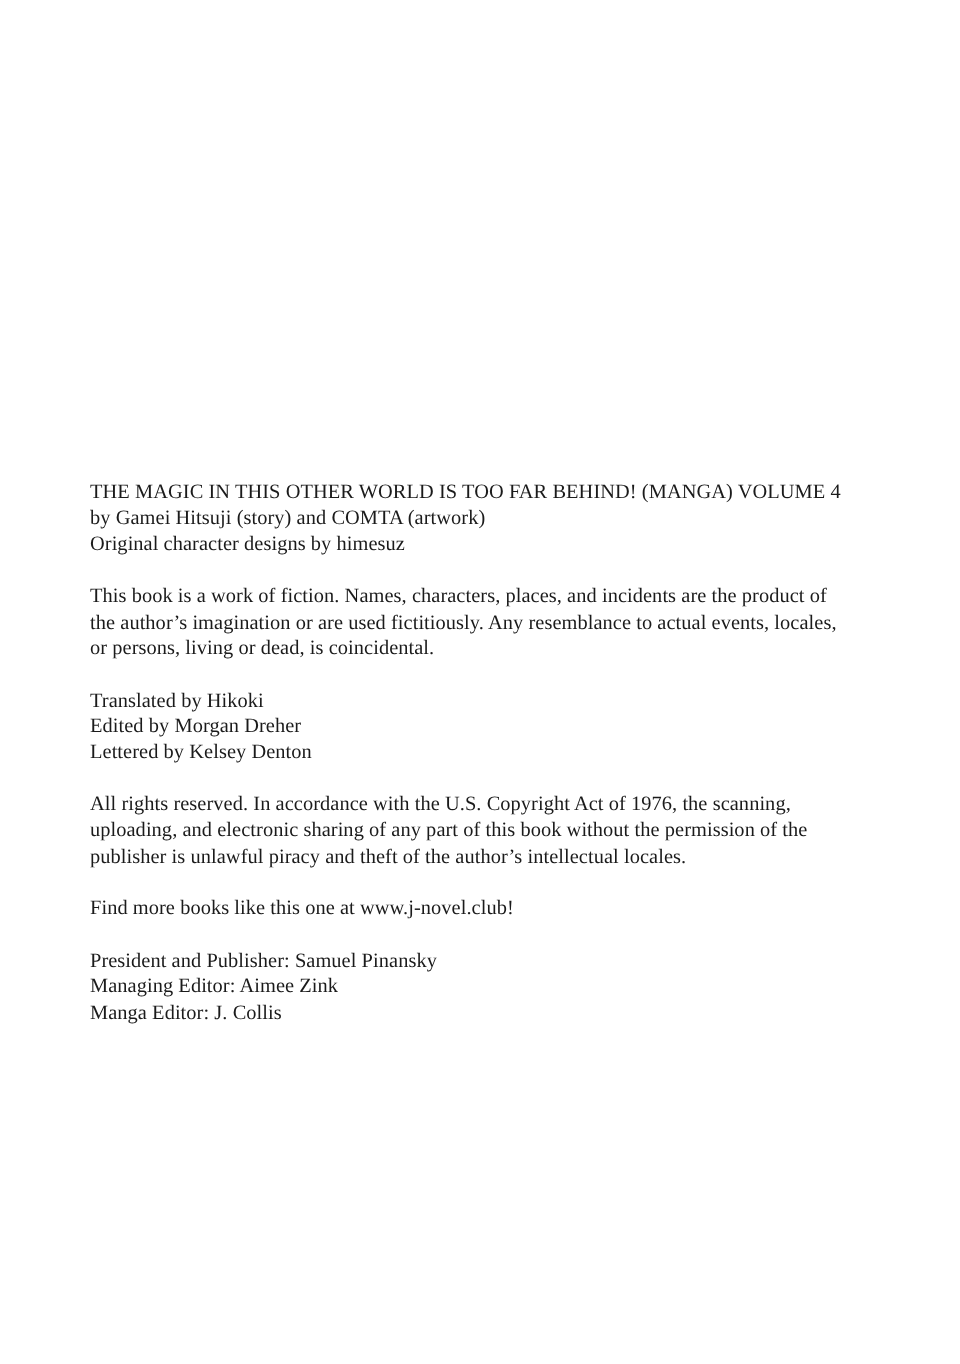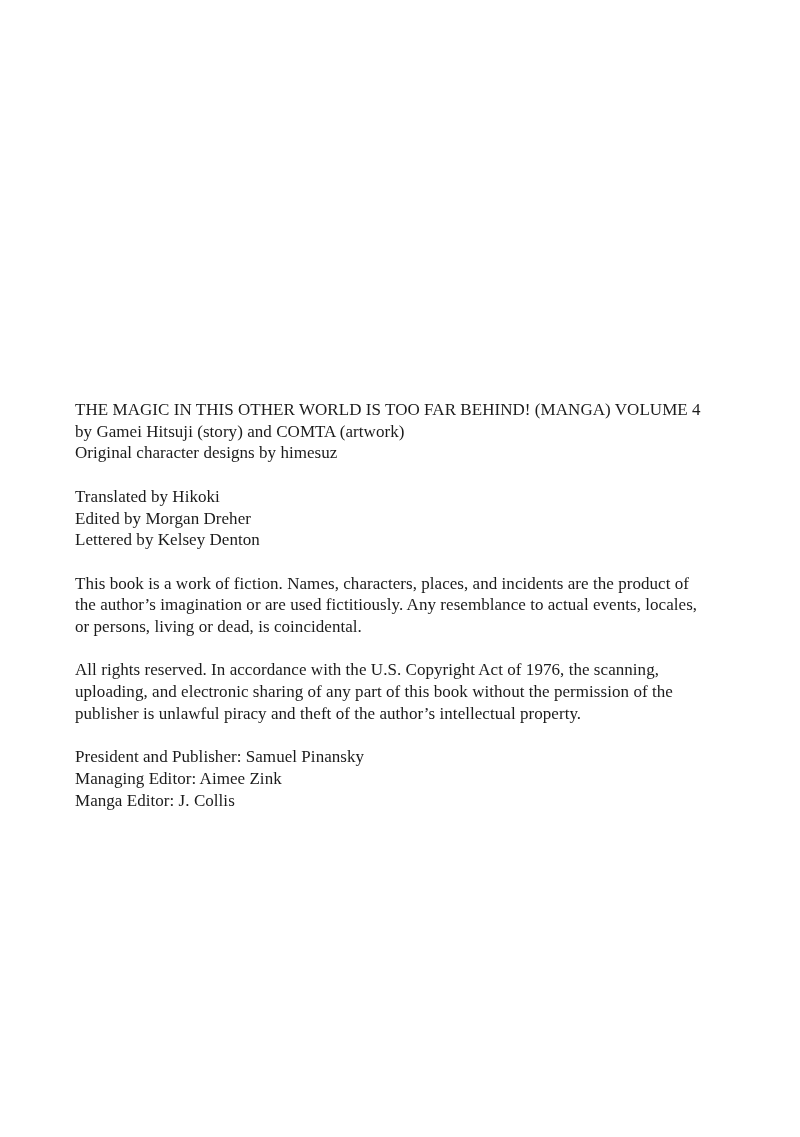--- a/index.html
+++ b/index.html
@@ -30,25 +30,26 @@
     letter-spacing: 0.05px;
   }
 </style>
 </head>
 <body>
 
 <div class="page">
   <p class="block">THE MAGIC IN THIS OTHER WORLD IS TOO FAR BEHIND! (MANGA) VOLUME 4
 by Gamei Hitsuji (story) and COMTA (artwork)
 Original character designs by himesuz</p>
+  <p class="block">This book is a work of fiction. Names, characters, places, and incidents are the product of
+the author’s imagination or are used fictitiously. Any resemblance to actual events, locales,
+or persons, living or dead, is coincidental.</p>
   <p class="block">Translated by Hikoki
 Edited by Morgan Dreher
 Lettered by Kelsey Denton</p>
-  <p class="block">This book is a work of fiction. Names, characters, places, and incidents are the product of
-the author’s imagination or are used fictitiously. Any resemblance to actual events, locales,
-or persons, living or dead, is coincidental.</p>
   <p class="block">All rights reserved. In accordance with the U.S. Copyright Act of 1976, the scanning,
 uploading, and electronic sharing of any part of this book without the permission of the
-publisher is unlawful piracy and theft of the author’s intellectual property.</p>
+publisher is unlawful piracy and theft of the author’s intellectual locales.</p>
+  <p class="block">Find more books like this one at www.j-novel.club!</p>
   <p class="block">President and Publisher: Samuel Pinansky
 Managing Editor: Aimee Zink
 Manga Editor: J. Collis</p>
 </div>
 
 </body></html>

